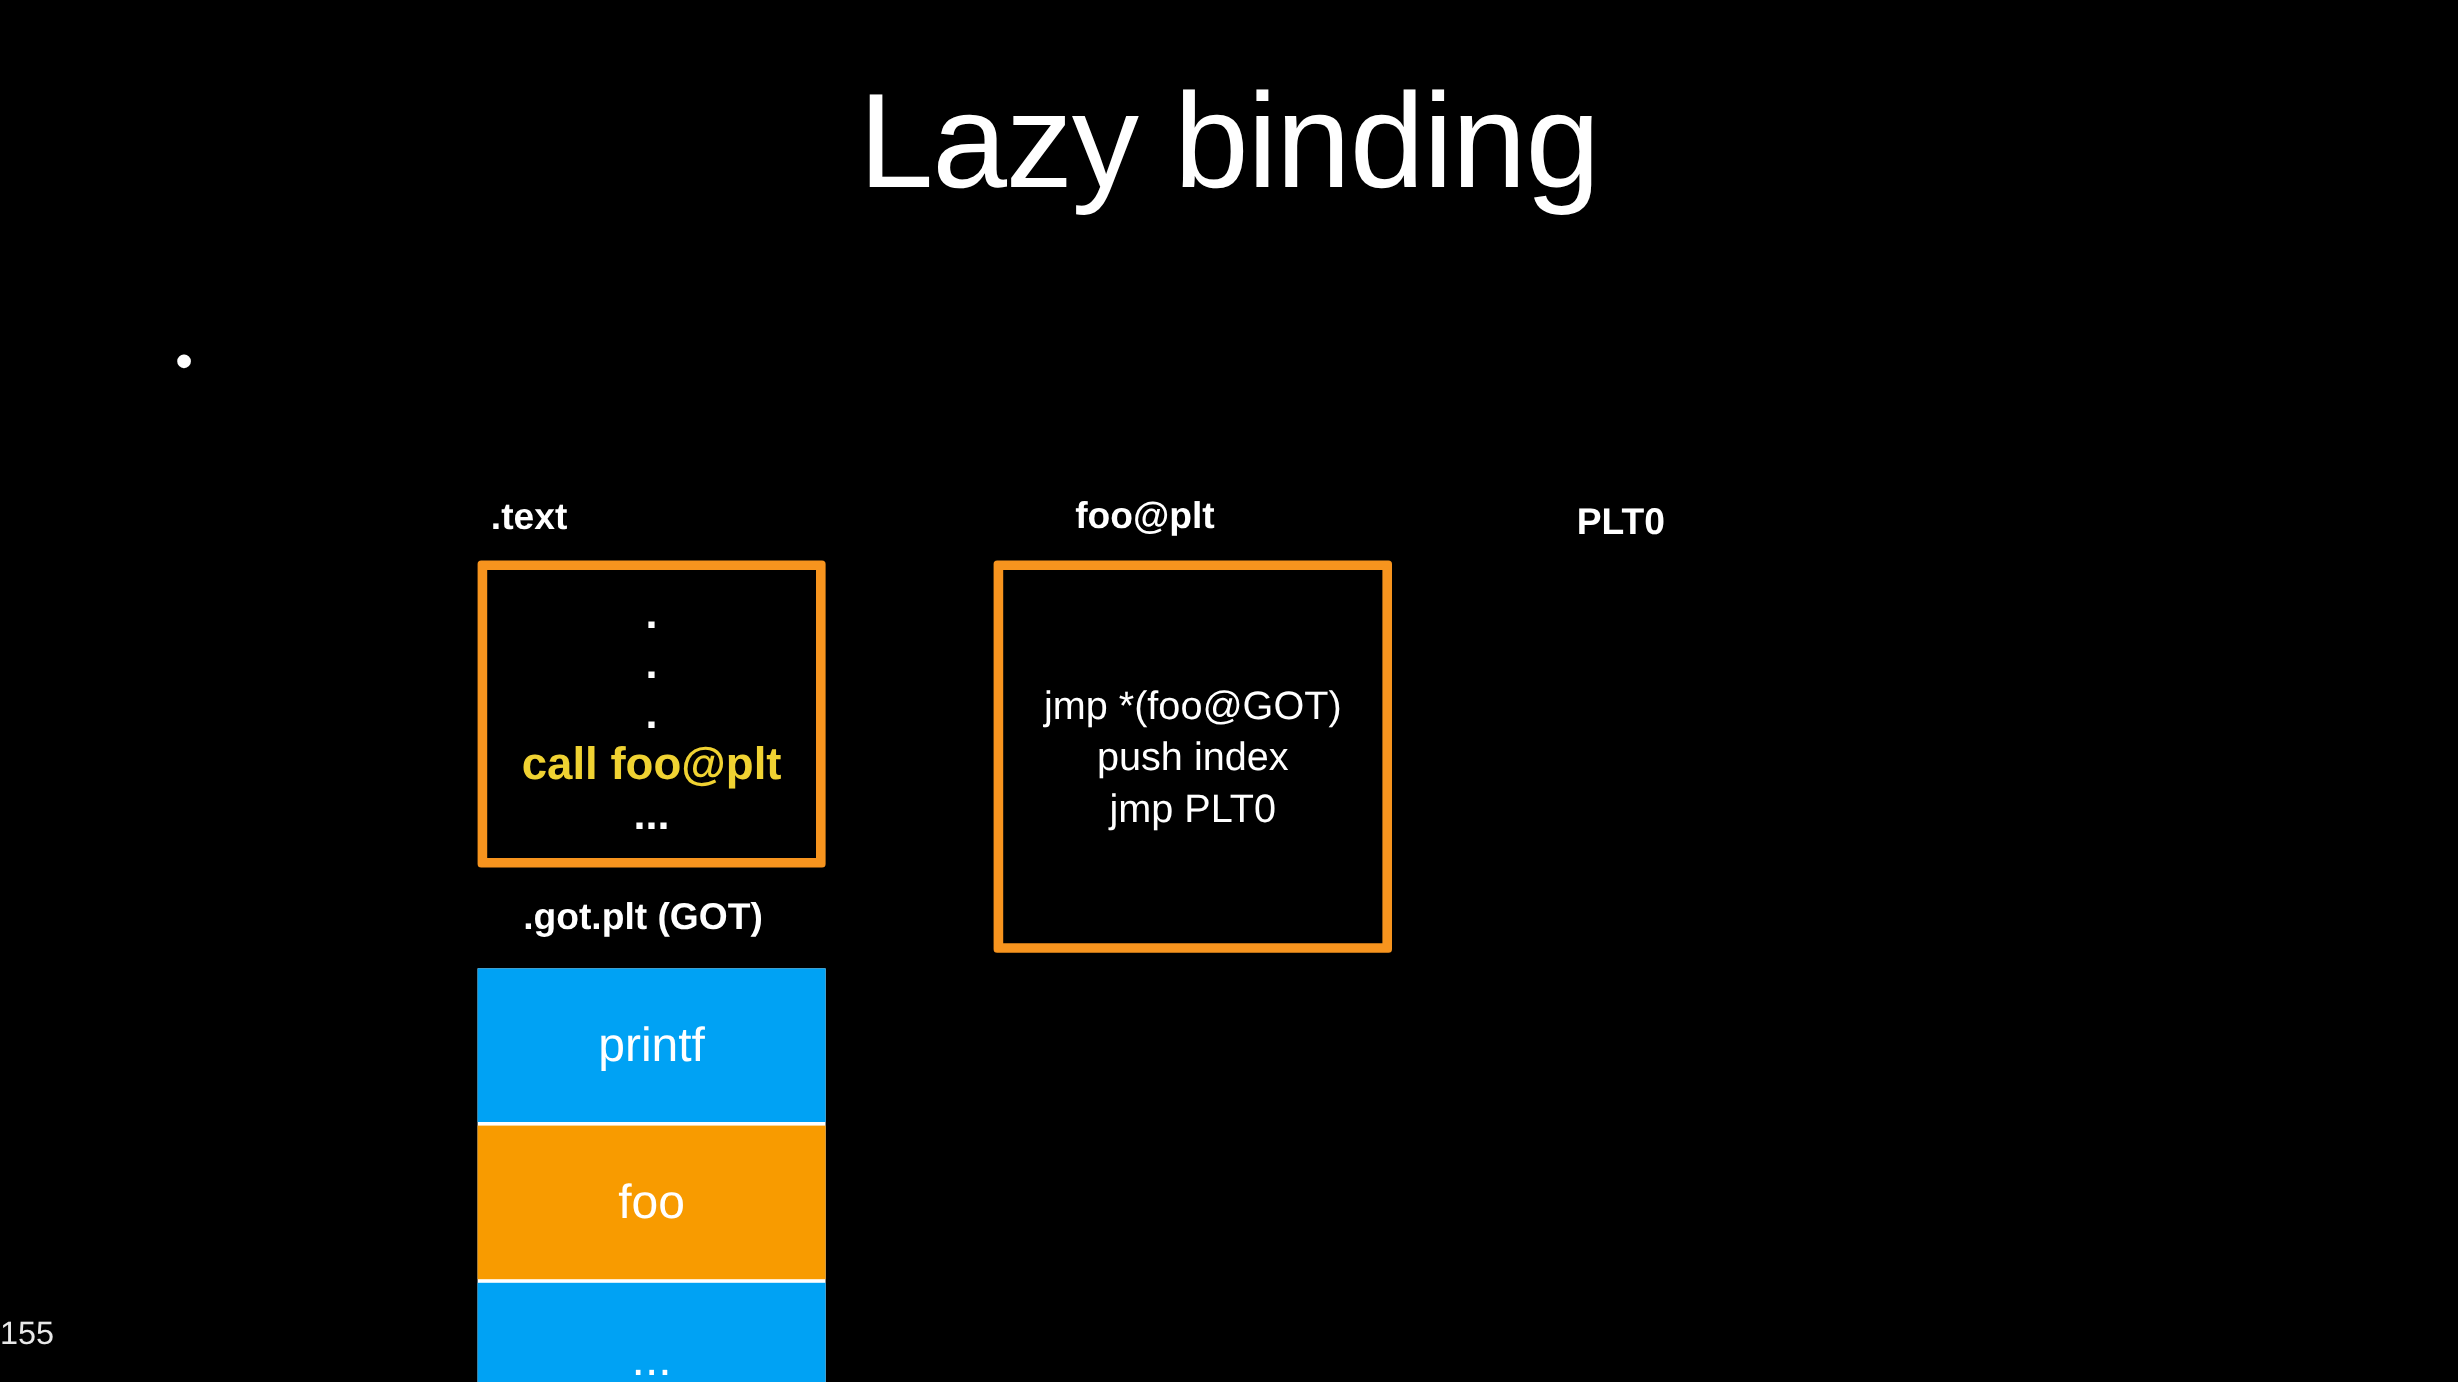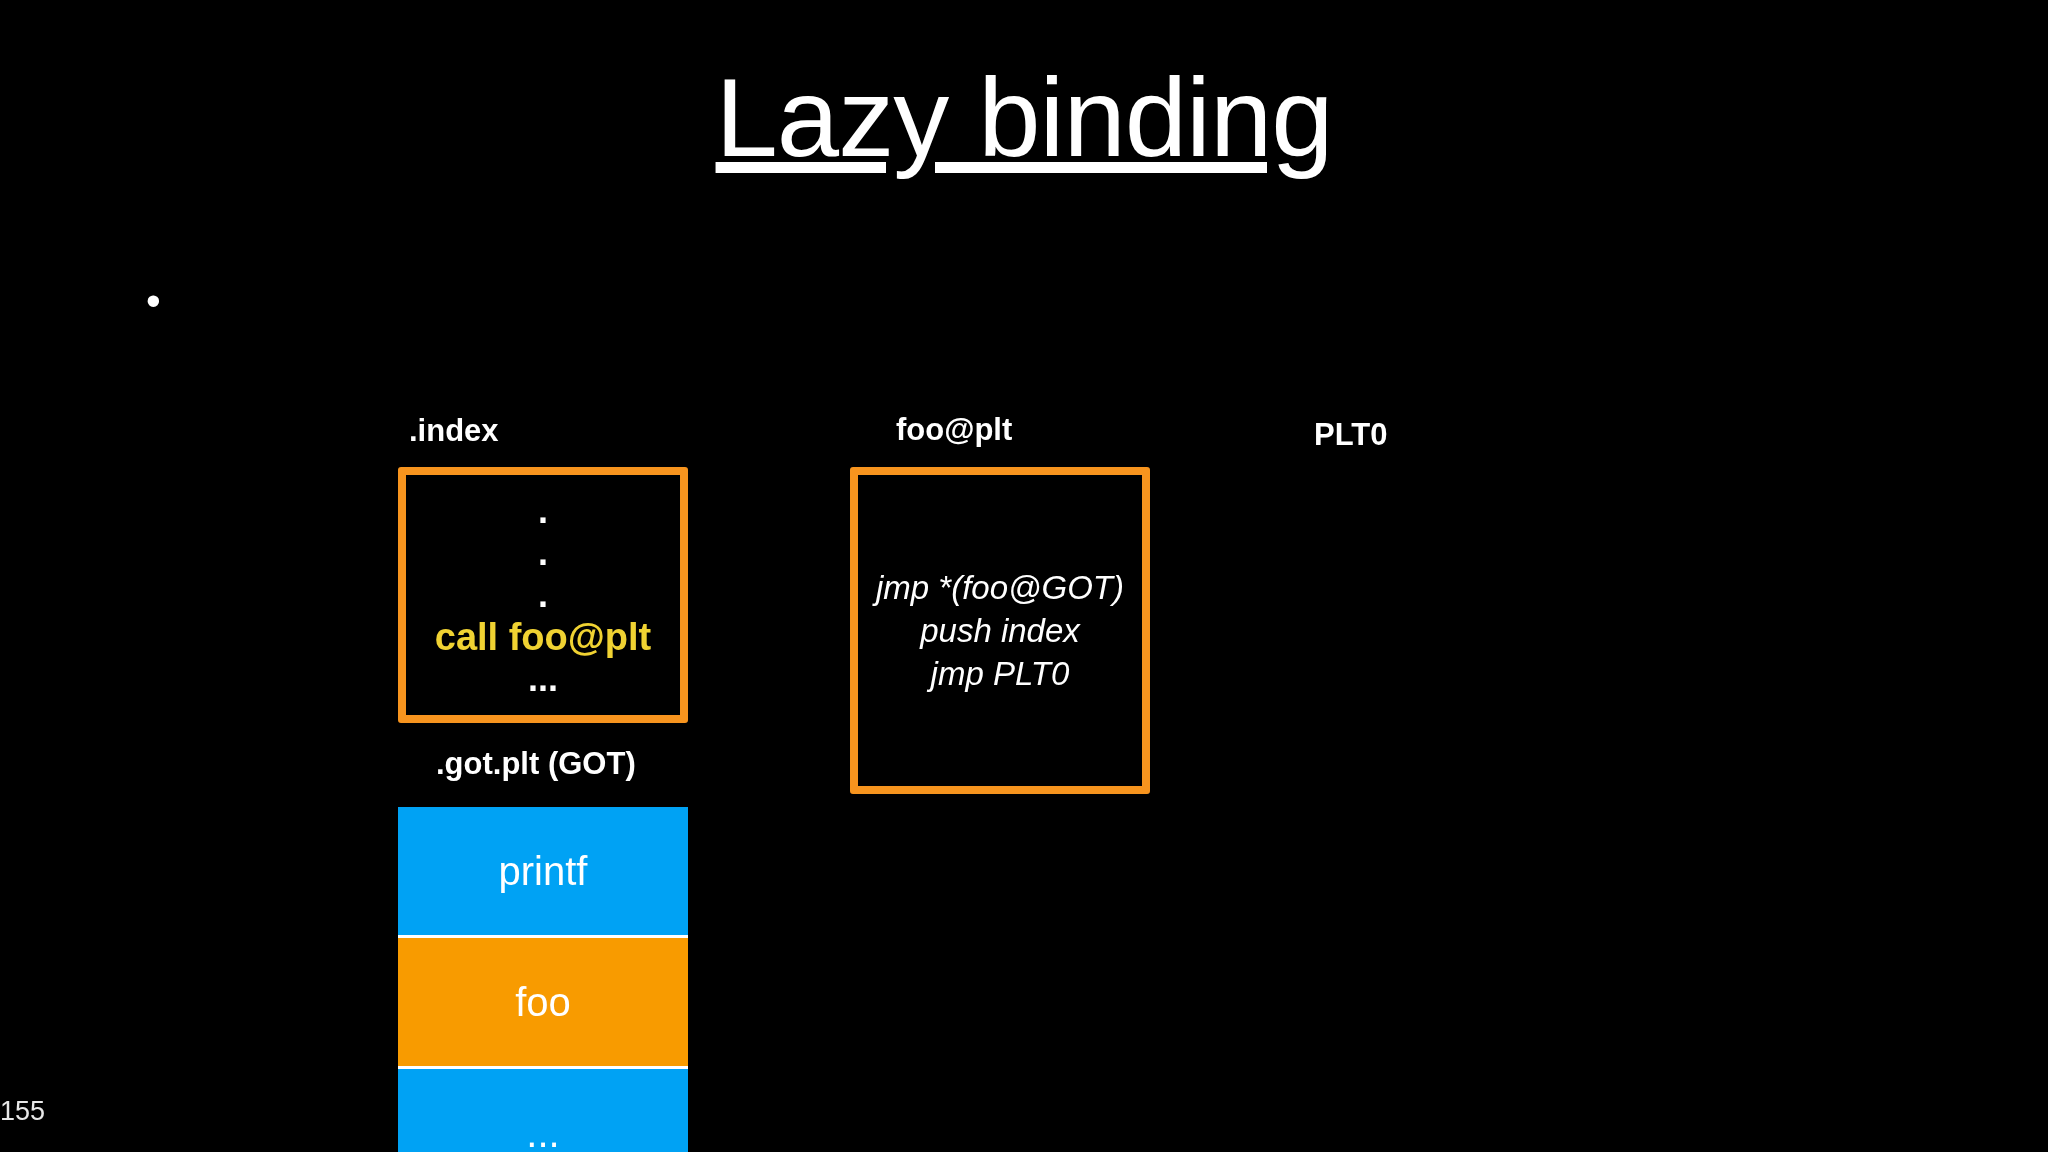--- a/index.html
+++ b/index.html
@@ -19,21 +19,20 @@
     width:2048px;height:1152px;
     background:var(--background);
     overflow:hidden;
   }
   .title{
     position:absolute;top:48px;left:0;width:100%;
     text-align:center;
     color:var(--text-white);
     font-size:112px;font-weight:400;line-height:1.25;
     letter-spacing:-1px;
-    text-decoration:underline;
   }
   .bullet-row{
     position:absolute;left:146px;top:280px;
     display:flex;align-items:center;
     color:var(--text-white);
   }
   .bullet-dot{font-size:42px;margin-right:40px;line-height:1;}
   .bullet-text{font-size:50px;line-height:1.1;}
   .box-label{
     position:absolute;
@@ -43,21 +42,21 @@
   }
   .obox{
     position:absolute;
     border:8px solid var(--accent-orange);
     border-radius:3px;
     background:var(--background);
     display:flex;flex-direction:column;
     justify-content:center;align-items:center;
   }
   .text-box{left:398px;top:467px;width:290px;height:256px;}
-  .fooplt-box{left:850px;top:467px;width:300px;height:327px;font-style:italic;}
+  .fooplt-box{left:828px;top:467px;width:332px;height:327px;}
   .plt0-box{left:1292px;top:467px;width:338px;height:326px;}
   .code-line{
     color:var(--text-white);
     font-size:33px;font-weight:400;line-height:43px;
     white-space:nowrap;text-align:center;
   }
   .text-box .code-line{font-size:36px;font-weight:700;line-height:42px;}
   .text-box .code-line.highlight{
     color:var(--highlight-yellow);
     font-size:38px;font-weight:700;
@@ -90,21 +89,21 @@
 <body>
 
 <div class="slide">
 
   <h1 class="title">Lazy binding</h1>
 
   <div class="bullet-row">
     <span class="bullet-dot">•</span>
   </div>
 
-  <div class="box-label lbl-text">.index</div>
+  <div class="box-label lbl-text">.text</div>
   <div class="obox text-box">
     <div class="code-line">.</div>
     <div class="code-line">.</div>
     <div class="code-line">.</div>
     <div class="code-line highlight">call foo@plt</div>
     <div class="code-line">...</div>
   </div>
 
   <div class="box-label lbl-fooplt">foo@plt</div>
   <div class="obox fooplt-box">

